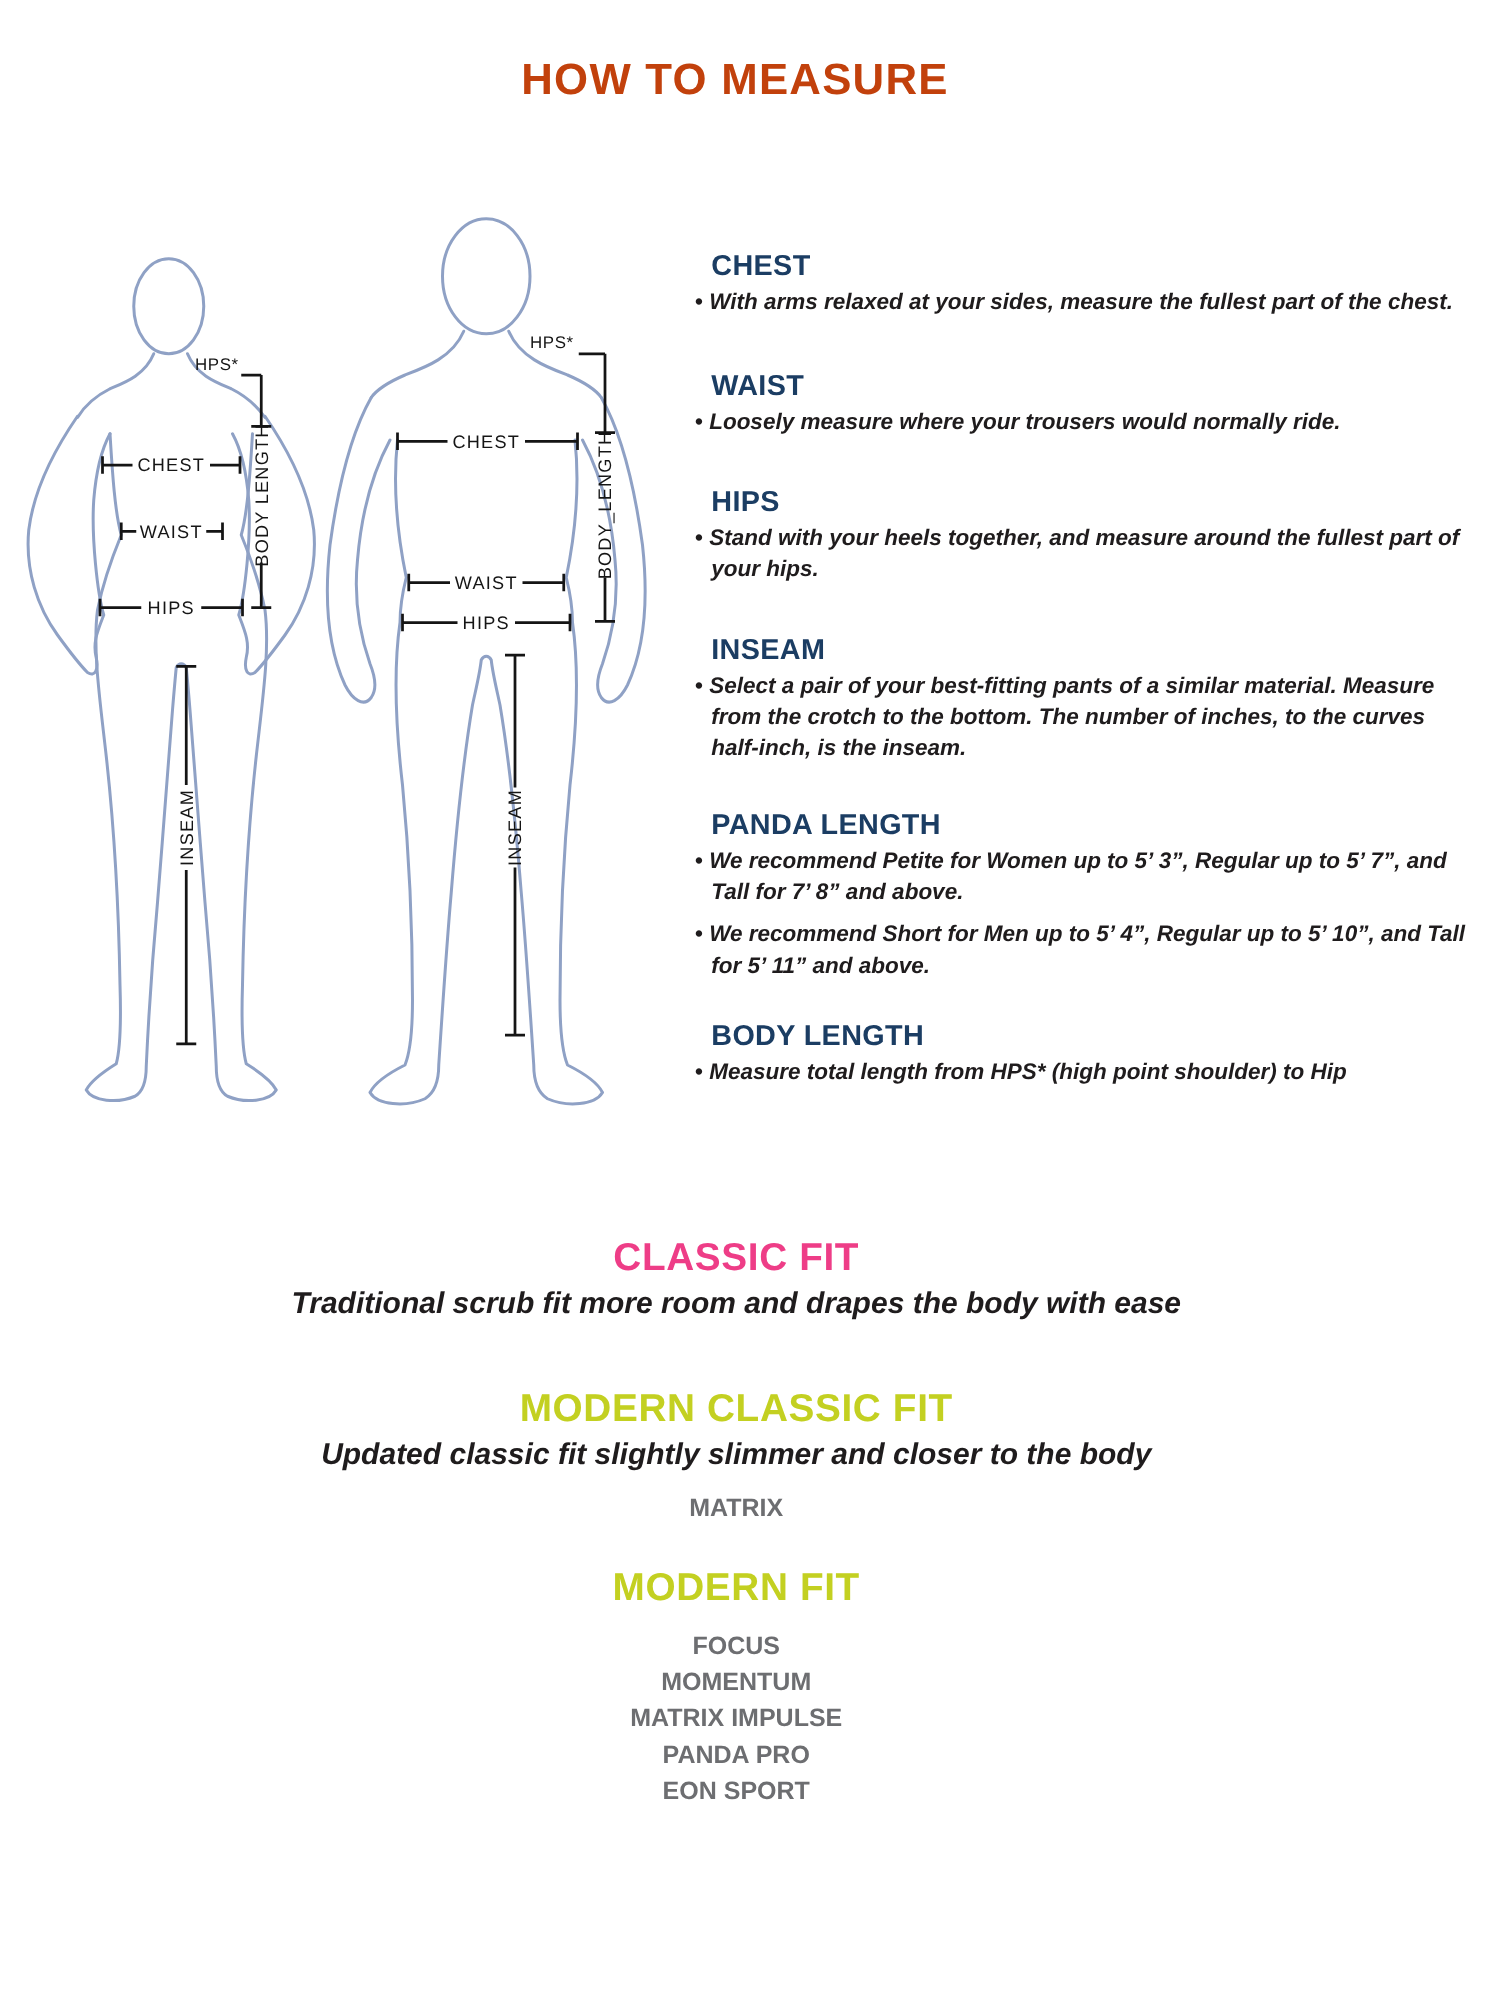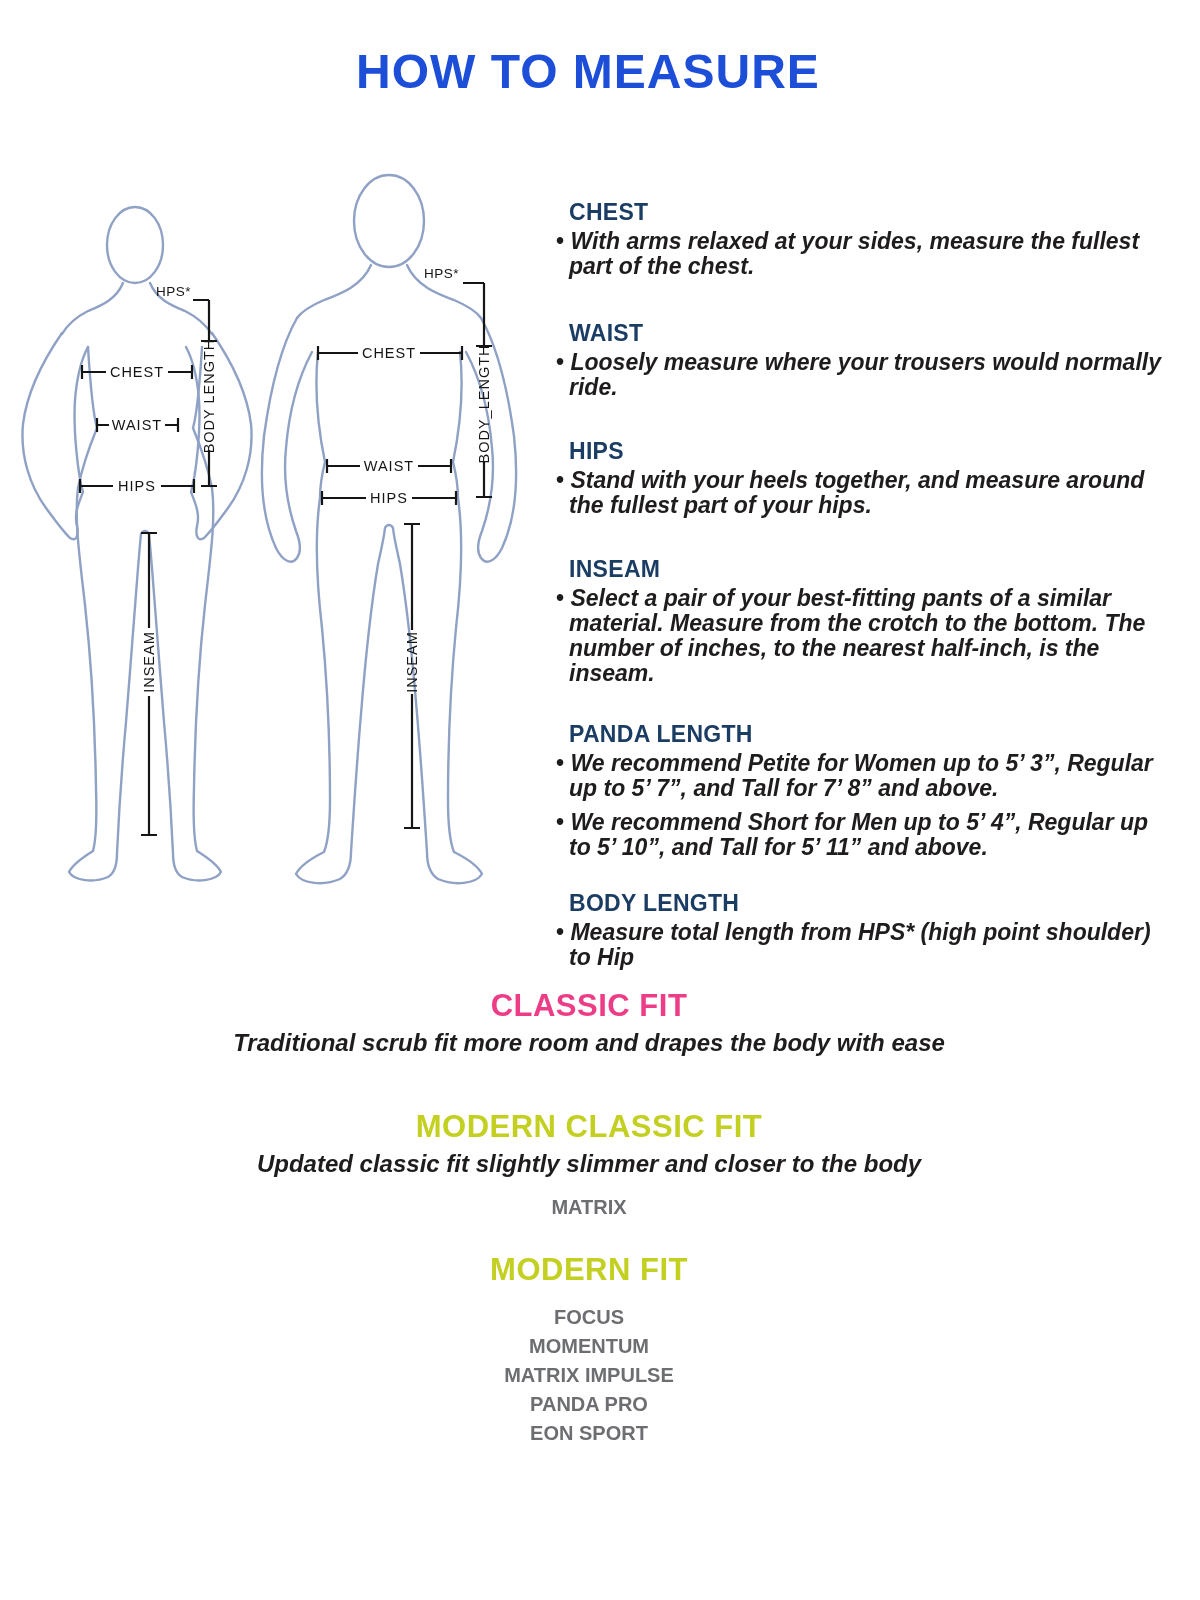--- a/index.html
+++ b/index.html
@@ -3,37 +3,37 @@
 <meta charset="utf-8">
 <style>
   * { box-sizing: border-box; }
   html,body { margin:0; padding:0; background:#ffffff; }
   .page {
     position:relative; width:1200px; height:1600px; overflow:hidden;
     background:#fff; font-family:"Liberation Sans", sans-serif; color:#231f20;
   }
   .title {
     position:absolute; top:44px; left:0; width:1176px; margin:0;
-    text-align:center; font-size:48px; font-weight:600; letter-spacing:1px; color:#1d4ed8;
+    text-align:center; font-size:35px; font-weight:600; letter-spacing:1px; color:#c2410c;
   }
   .figures-svg { position:absolute; left:0; top:0; }
 
   
   .instructions { position:absolute; left:556px; top:198px; width:618px; }
   .instr { margin-bottom:37px; }
   .instr-chest { margin-bottom:40px; }
   .instr-inseam { margin-bottom:34px; }
   .instr-inseam-length { margin-bottom:29px; }
   .instr h3 {
     margin:0 0 3px 13px; font-size:23px; line-height:28px;
     font-weight:bold; color:#1b3d63; letter-spacing:0.3px;
   }
   .instr p {
     margin:0; padding-left:13px; text-indent:-13px;
-    font-size:23px; line-height:25px; font-style:italic; font-weight:600; color:#1f1c1d;
+    font-size:18px; line-height:25px; font-style:italic; font-weight:600; color:#1f1c1d;
   }
   .instr p + p { margin-top:9px; }
   .instr p::before { content:"• "; font-style:normal; }
 
   
   .fits { position:absolute; top:988px; left:0; width:1178px; text-align:center; }
   .fit { margin-bottom:52px; }
   .fit-modern-classic { margin-bottom:30px; }
   .fit-name { margin:0; font-size:31px; line-height:36px; font-weight:bold; letter-spacing:0.5px; }
   .fit-name.pink { color:#ee3d87; }
@@ -147,21 +147,21 @@
     <div class="instr">
       <h3>WAIST</h3>
       <p>Loosely measure where your trousers would normally ride.</p>
     </div>
     <div class="instr">
       <h3>HIPS</h3>
       <p>Stand with your heels together, and measure around the fullest part of your hips.</p>
     </div>
     <div class="instr instr-inseam">
       <h3>INSEAM</h3>
-      <p>Select a pair of your best-fitting pants of a similar material. Measure from the crotch to the bottom. The number of inches, to the nearest half-inch, is the inseam.</p>
+      <p>Select a pair of your best-fitting pants of a similar material. Measure from the crotch to the bottom. The number of inches, to the curves half-inch, is the inseam.</p>
     </div>
     <div class="instr instr-inseam-length">
       <h3>PANDA LENGTH</h3>
       <p>We recommend Petite for Women up to 5’ 3”, Regular up to 5’ 7”, and Tall for 7’ 8” and above.</p>
       <p>We recommend Short for Men up to 5’ 4”, Regular up to 5’ 10”, and Tall for 5’ 11” and above.</p>
     </div>
     <div class="instr">
       <h3>BODY LENGTH</h3>
       <p>Measure total length from HPS* (high point shoulder) to Hip</p>
     </div>

